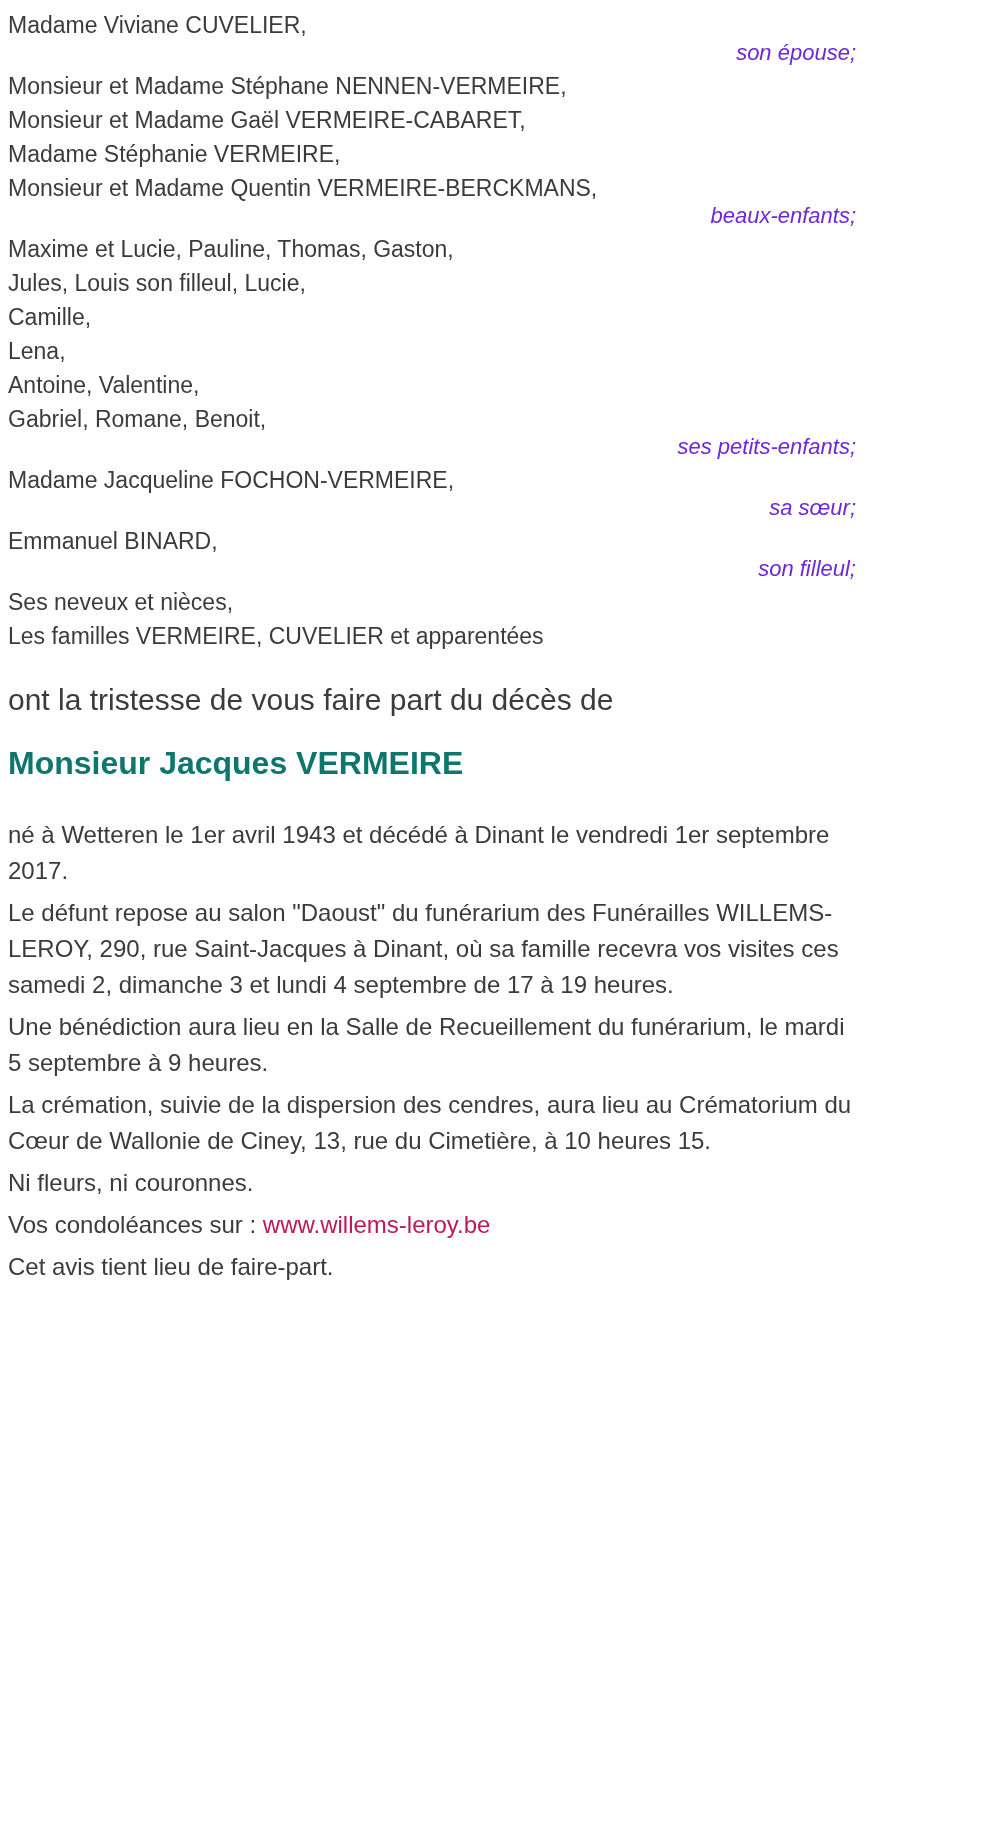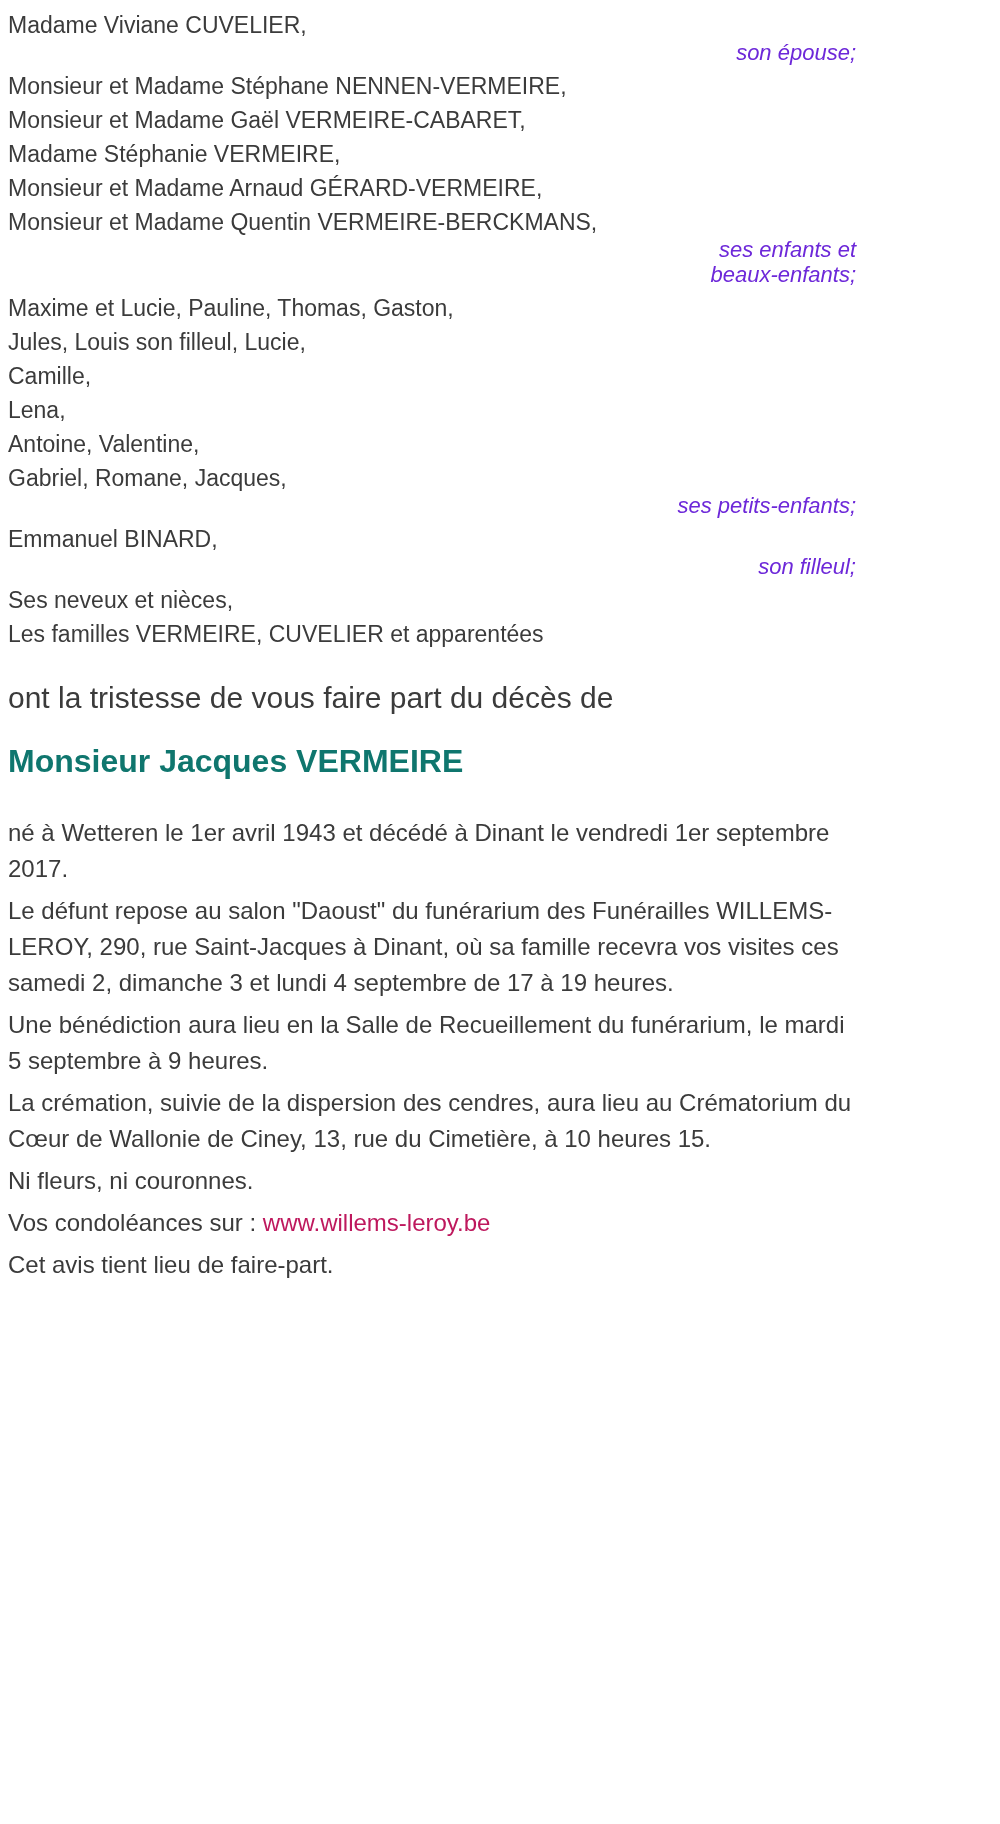--- a/index.html
+++ b/index.html
@@ -81,38 +81,40 @@
 
     <div class="group">
       <div class="fline">Madame Viviane CUVELIER,</div>
       <div class="relation">son épouse;</div>
     </div>
 
     <div class="group">
       <div class="fline">Monsieur et Madame Stéphane NENNEN-VERMEIRE,</div>
       <div class="fline">Monsieur et Madame Gaël VERMEIRE-CABARET,</div>
       <div class="fline">Madame Stéphanie VERMEIRE,</div>
-      <div class="fline">Monsieur et Madame Arnaud GÉRARD-VERMEIRE,</div>
       <div class="fline">Monsieur et Madame Quentin VERMEIRE-BERCKMANS,</div>
       <div class="relation-block">
-        <div class="relation">ses enfants et</div>
         <div class="relation">beaux-enfants;</div>
       </div>
     </div>
 
     <div class="group">
       <div class="fline">Maxime et Lucie, Pauline, Thomas, Gaston,</div>
       <div class="fline">Jules, Louis son filleul, Lucie,</div>
       <div class="fline">Camille,</div>
       <div class="fline">Lena,</div>
       <div class="fline">Antoine, Valentine,</div>
-      <div class="fline">Gabriel, Romane, Jacques,</div>
+      <div class="fline">Gabriel, Romane, Benoit,</div>
       <div class="relation">ses petits-enfants;</div>
     </div>
 
+    <div class="group">
+      <div class="fline">Madame Jacqueline FOCHON-VERMEIRE,</div>
+      <div class="relation">sa sœur;</div>
+    </div>
 
 
     <div class="group">
       <div class="fline">Emmanuel BINARD,</div>
       <div class="relation">son filleul;</div>
     </div>
 
     <div class="closing">
       <div class="fline">Ses neveux et nièces,</div>
       <div class="fline">Les familles VERMEIRE, CUVELIER et apparentées</div>

